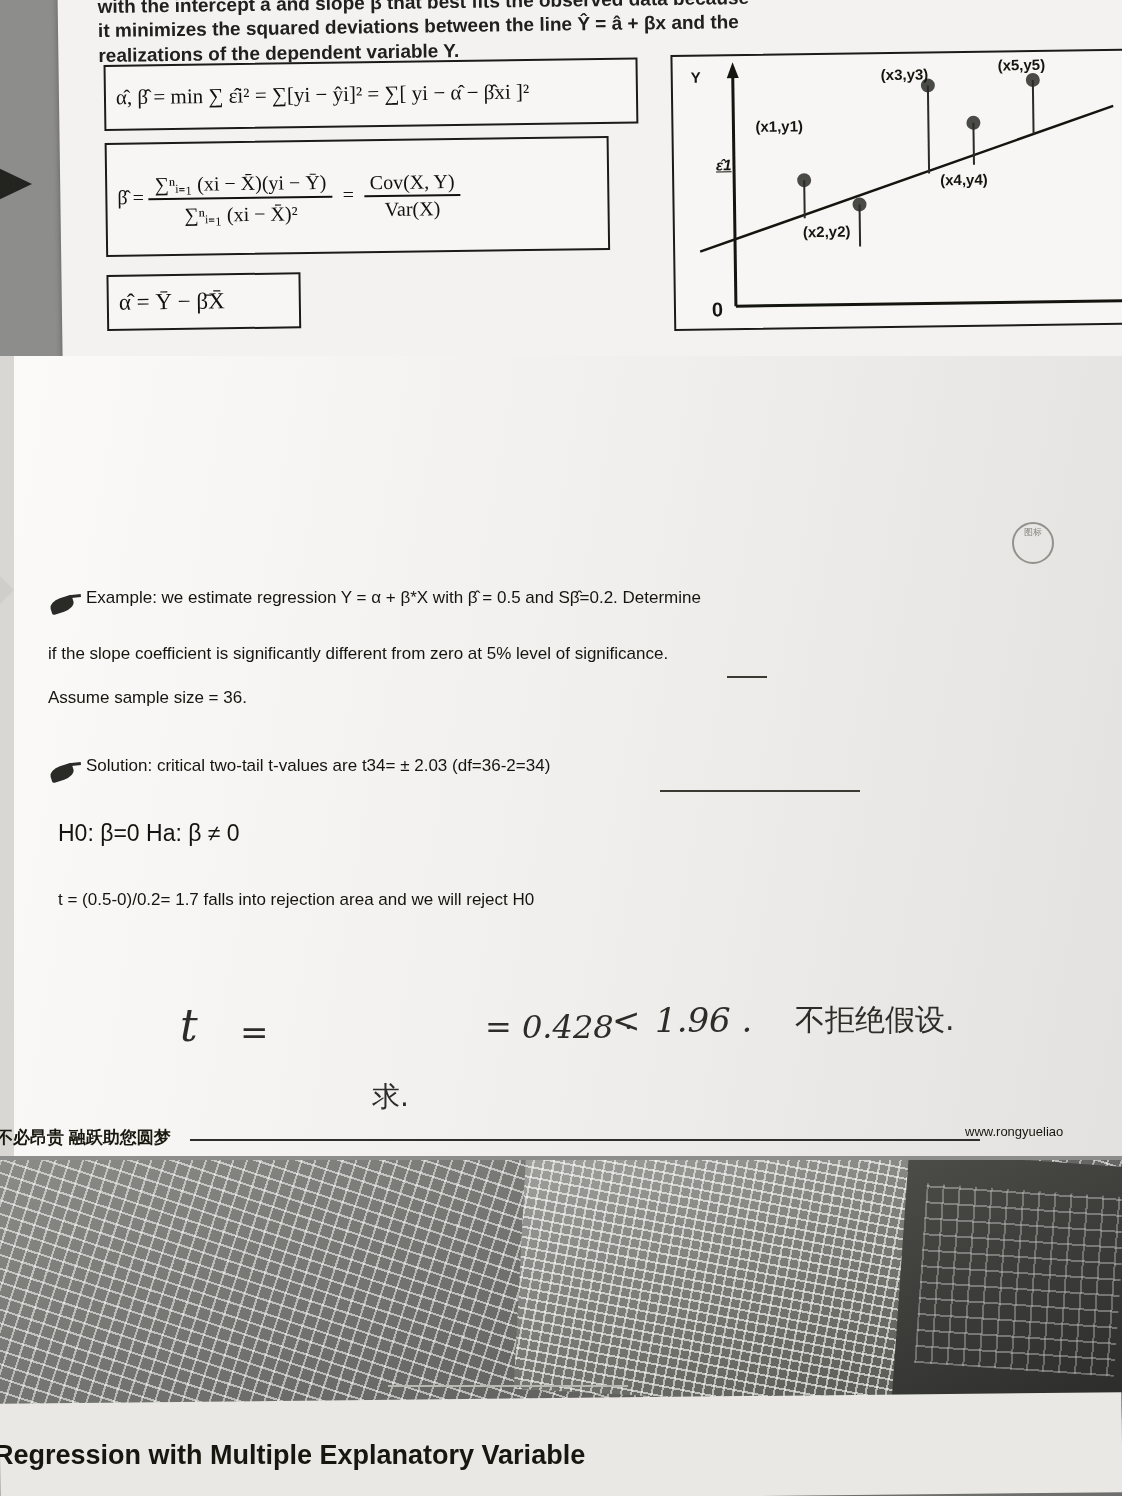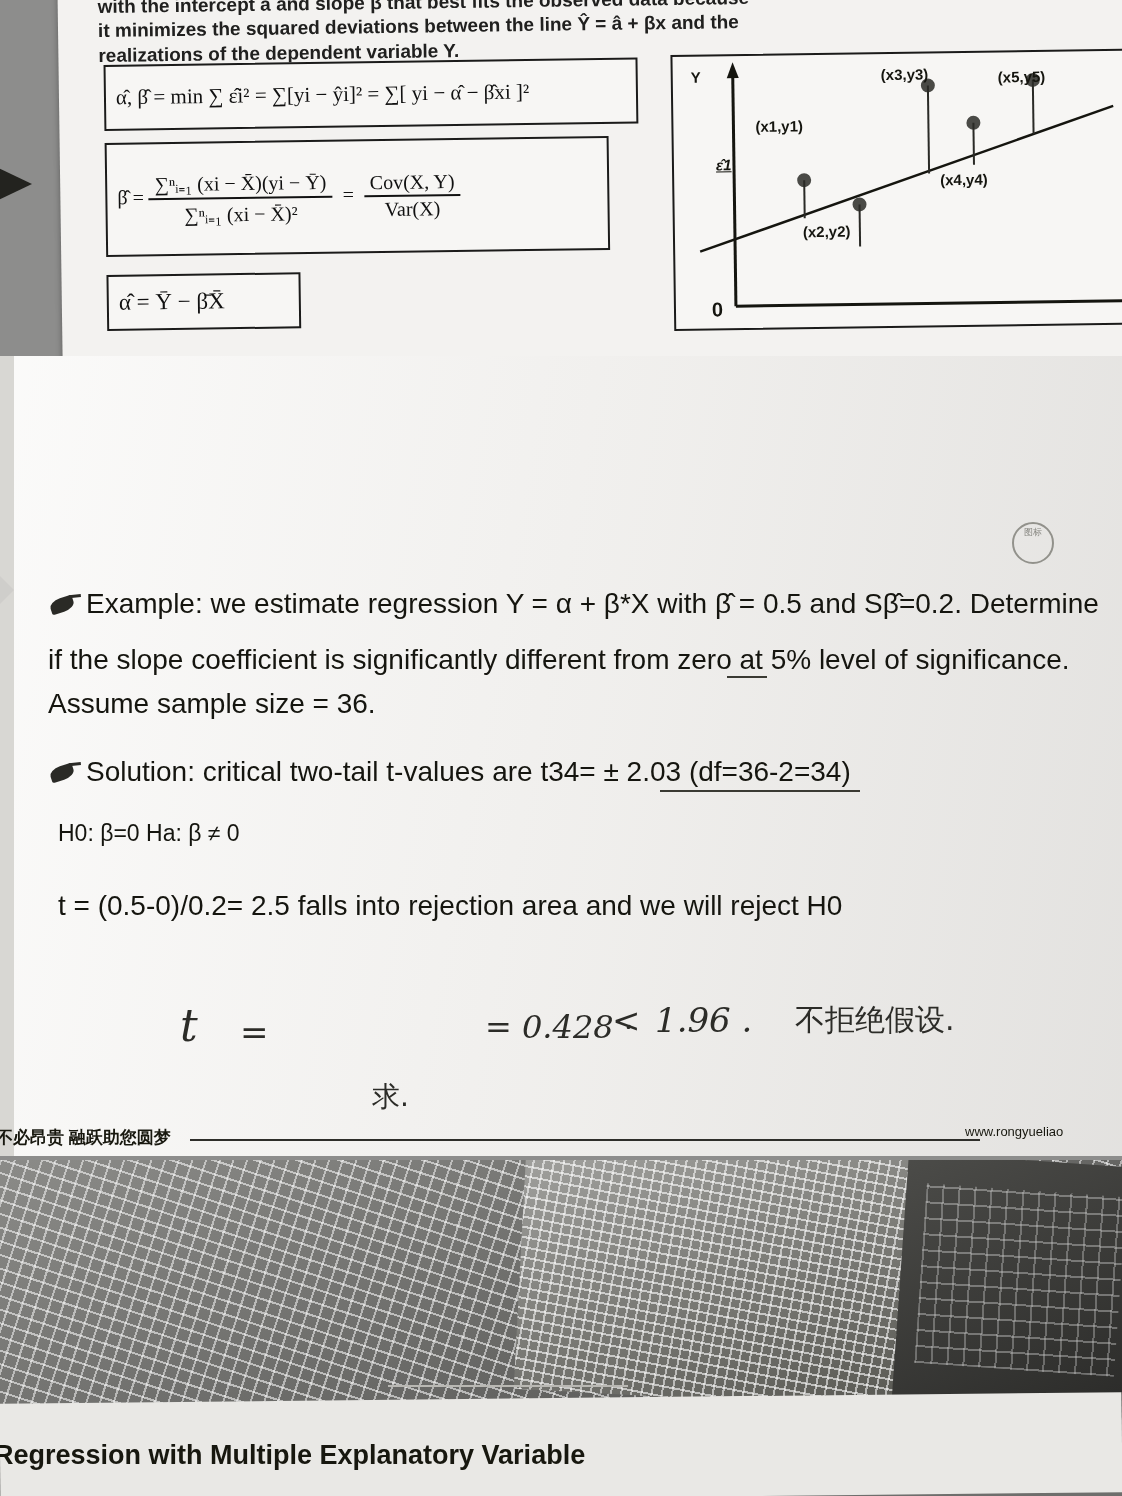--- a/index.html
+++ b/index.html
@@ -73,21 +73,21 @@
     position:absolute;width:24px;height:14px;
     background:#2a2a26;
     border-radius:50% 12% 50% 12%;
     transform:rotate(-18deg);
   }
   .bullet-mark:after{
     content:"";position:absolute;right:-9px;top:1px;width:12px;height:3px;
     background:#2a2a26;transform:rotate(12deg);
   }
   .body-line{
-    position:absolute;font-size:28px;color:#15150f;font-weight:500;
+    position:absolute;font-size:17px;color:#15150f;font-weight:500;
     font-family:"Liberation Sans",sans-serif;white-space:nowrap;
   }
 
   .footer-line{
     position:absolute;left:190px;top:1139px;width:790px;height:2px;background:#2e2e2a;
   }
   .footer-left{
     position:absolute;left:-4px;top:1126px;font-size:17px;font-weight:bold;color:#18180f;
   }
   .footer-right{
@@ -225,21 +225,21 @@
         <line x1="300" y1="70" x2="300" y2="112" stroke="#2a2a26" stroke-width="2"></line>
         <circle cx="360" cy="28" r="7" fill="#4a4a46"></circle>
         <line x1="360" y1="28" x2="360" y2="82" stroke="#2a2a26" stroke-width="2"></line>
       </svg>
       <div class="glabel" style="left:18px;top:12px;">Y</div>
       <div class="glabel" style="left:36px;top:242px;font-size:20px;">0</div>
       <div class="glabel" style="left:82px;top:62px;">(x1,y1)</div>
       <div class="glabel" style="left:128px;top:168px;">(x2,y2)</div>
       <div class="glabel" style="left:208px;top:12px;">(x3,y3)</div>
       <div class="glabel" style="left:266px;top:118px;">(x4,y4)</div>
-      <div class="glabel" style="left:325px;top:16px;">(x5,y5)</div>
+      <div class="glabel" style="left:325px;top:4px;">(x5,y5)</div>
       <div class="glabel" style="left:42px;top:100px;font-style:italic;text-decoration:underline;">ε̂1</div>
     </div>
   </div>
 
   <div class="slide-main"></div>
   <div class="leftstrip"></div>
   <div class="tri"></div>
   <div class="arrow-left"></div>
 
 
@@ -255,21 +255,21 @@
   <div class="body-line" style="left:86px;top:588px;">Example: we estimate regression Y = α + β*X with β̂ = 0.5 and Sβ̂=0.2. Determine</div>
   <div class="body-line" style="left:48px;top:644px;">if the slope coefficient is significantly different from zero at 5% level of significance.</div>
   <div class="body-line" style="left:48px;top:688px;">Assume sample size = 36.</div>
   <div style="position:absolute;left:727px;top:676px;width:40px;height:2px;background:#3a3a33;"></div>
 
   <div class="bullet-mark" style="left:50px;top:766px;"></div>
   <div class="body-line" style="left:86px;top:756px;">Solution: critical two-tail t-values are t34= ± 2.03 (df=36-2=34)</div>
   <div style="position:absolute;left:660px;top:790px;width:200px;height:2px;background:#3a3a33;"></div>
 
   <div class="body-line" style="left:58px;top:820px;font-size:23px;">H0: β=0   Ha: β ≠ 0</div>
-  <div class="body-line" style="left:58px;top:890px;">t = (0.5-0)/0.2= 2.5    falls into rejection area and we will reject H0</div>
+  <div class="body-line" style="left:58px;top:890px;">t = (0.5-0)/0.2= 1.7    falls into rejection area and we will reject H0</div>
 
   <div class="hand hw-t">t</div>
   <div class="hand hw-eq">=</div>
   <div class="hand hw-res">= 0.428 ·</div>
   <div class="hand hw-lt">&lt;</div>
   <div class="hand hw-196">1.96 .</div>
   <div class="hand hw-cn">不拒绝假设.</div>
   <div class="hand hw-cn2">求.</div>
 
   <div class="footer-left">不必昂贵  融跃助您圆梦</div>

